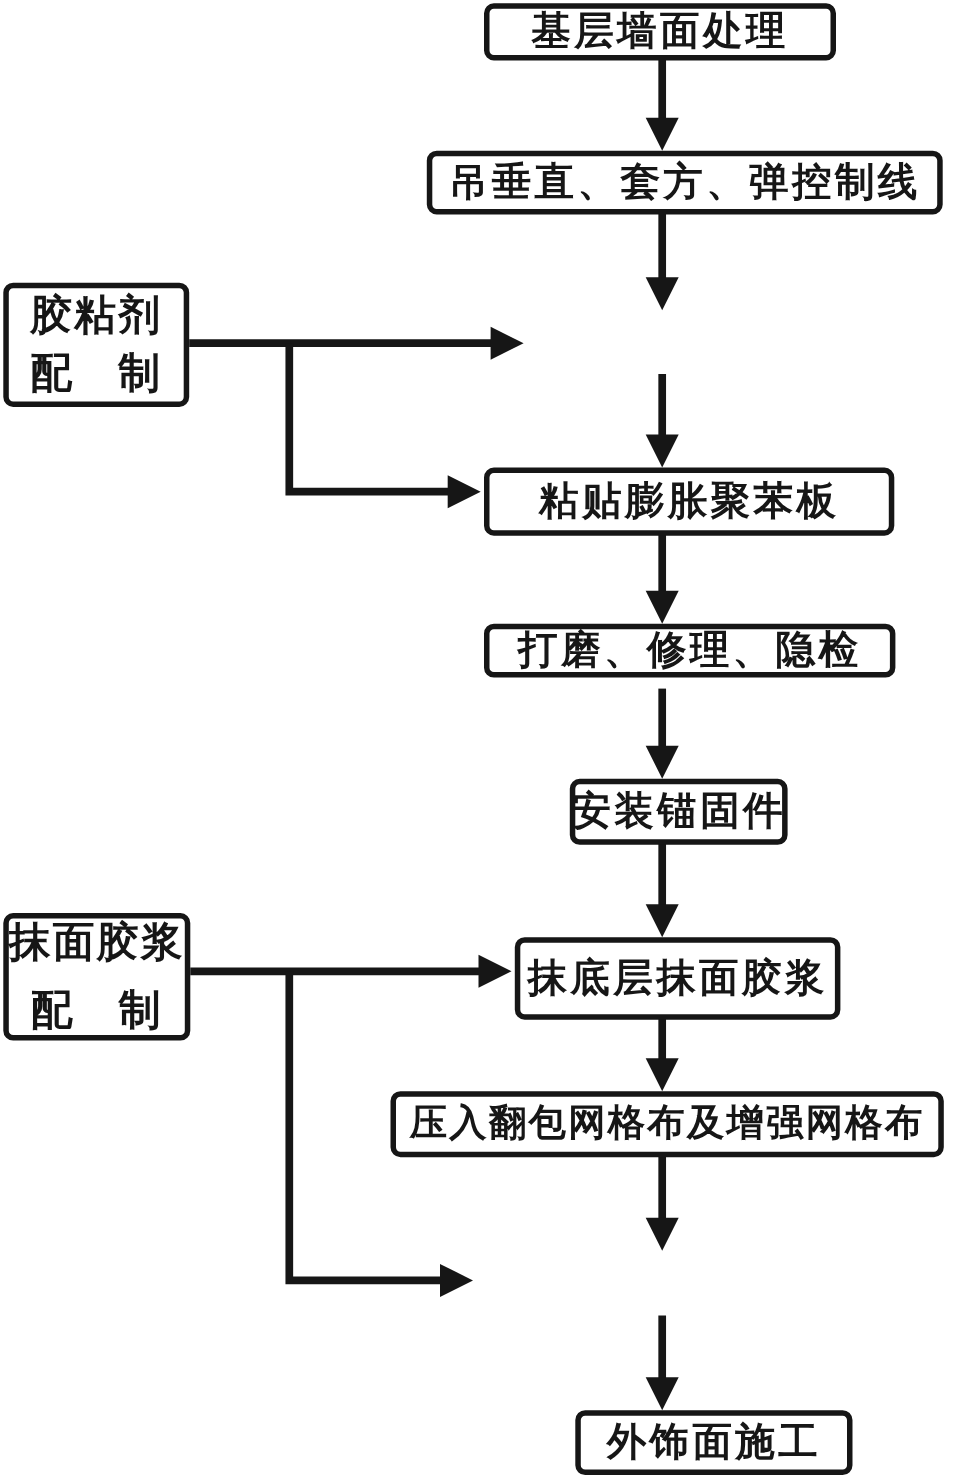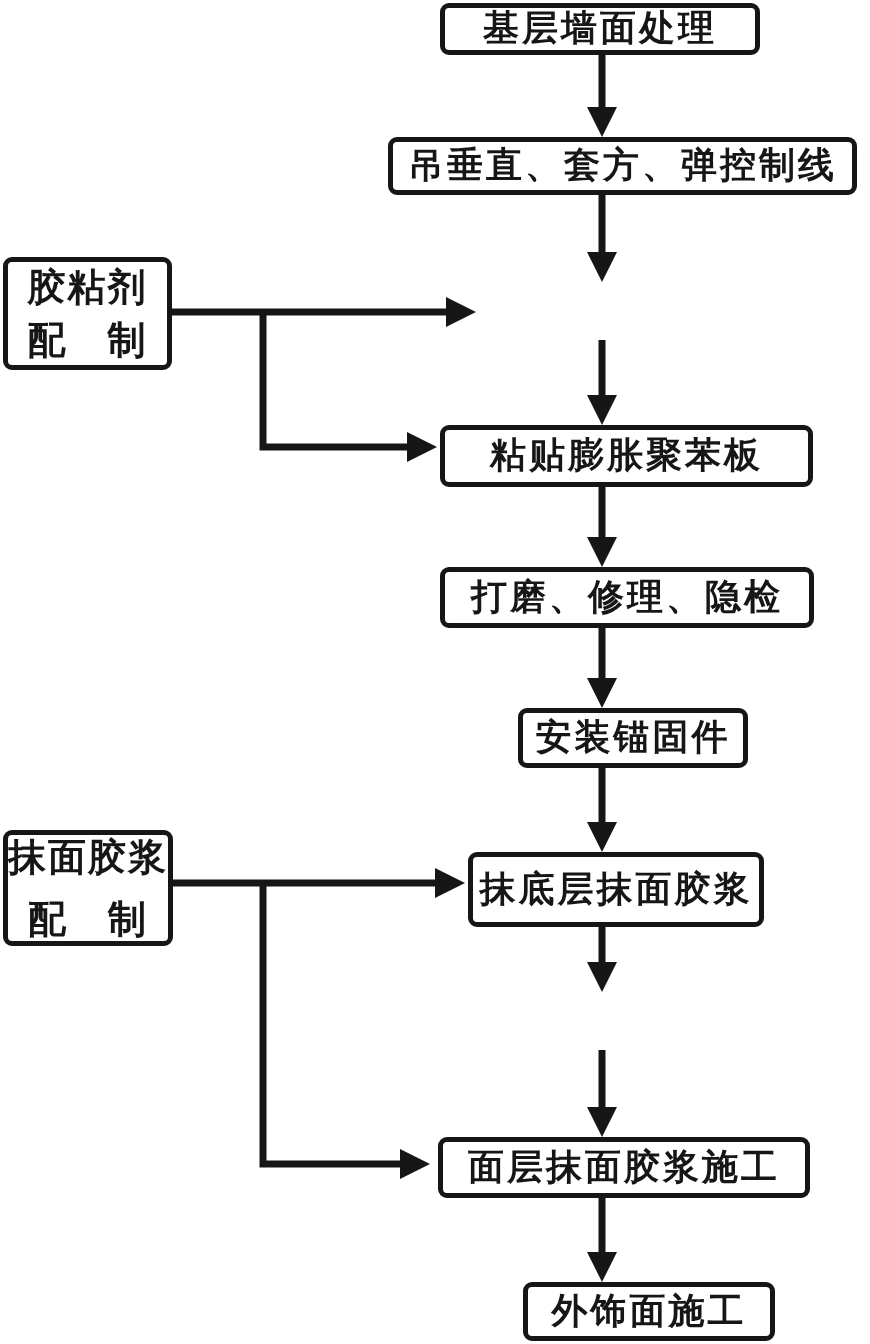--- a/index.html
+++ b/index.html
@@ -114,36 +114,36 @@
 
   <div class="node" style="left:388px; top:137px; width:469px; height:58px;">
     <span>吊垂直、套方、弹控制线</span>
   </div>
 
 
   <div class="node" style="left:440px; top:425px; width:373px; height:62px;">
     <span>粘贴膨胀聚苯板</span>
   </div>
 
-  <div class="node" style="left:440px; top:567px; width:374px; height:61px;">
+  <div class="node" style="left:440px; top:567px; width:374px; height:49px;">
     <span>打磨、修理、隐检</span>
   </div>
 
-  <div class="node" style="left:518px; top:708px; width:230px; height:60px;">
+  <div class="node" style="left:518px; top:708px; width:198px; height:60px;">
     <span>安装锚固件</span>
   </div>
 
   <div class="node" style="left:468px; top:852px; width:296px; height:75px;">
     <span>抹底层抹面胶浆</span>
   </div>
 
+  <div class="node tight" style="left:355px; top:992px; width:503px; height:60px;">
+    <span>压入翻包网格布及增强网格布</span>
+  </div>
 
-  <div class="node" style="left:438px; top:1137px; width:372px; height:61px;">
-    <span>面层抹面胶浆施工</span>
-  </div>
 
   <div class="node" style="left:523px; top:1282px; width:252px; height:59px;">
     <span>外饰面施工</span>
   </div>
 
   <div class="node side" style="left:3px; top:257px; width:169px; height:113px;">
     <span>胶粘剂</span>
     <span>配　制</span>
   </div>
 

